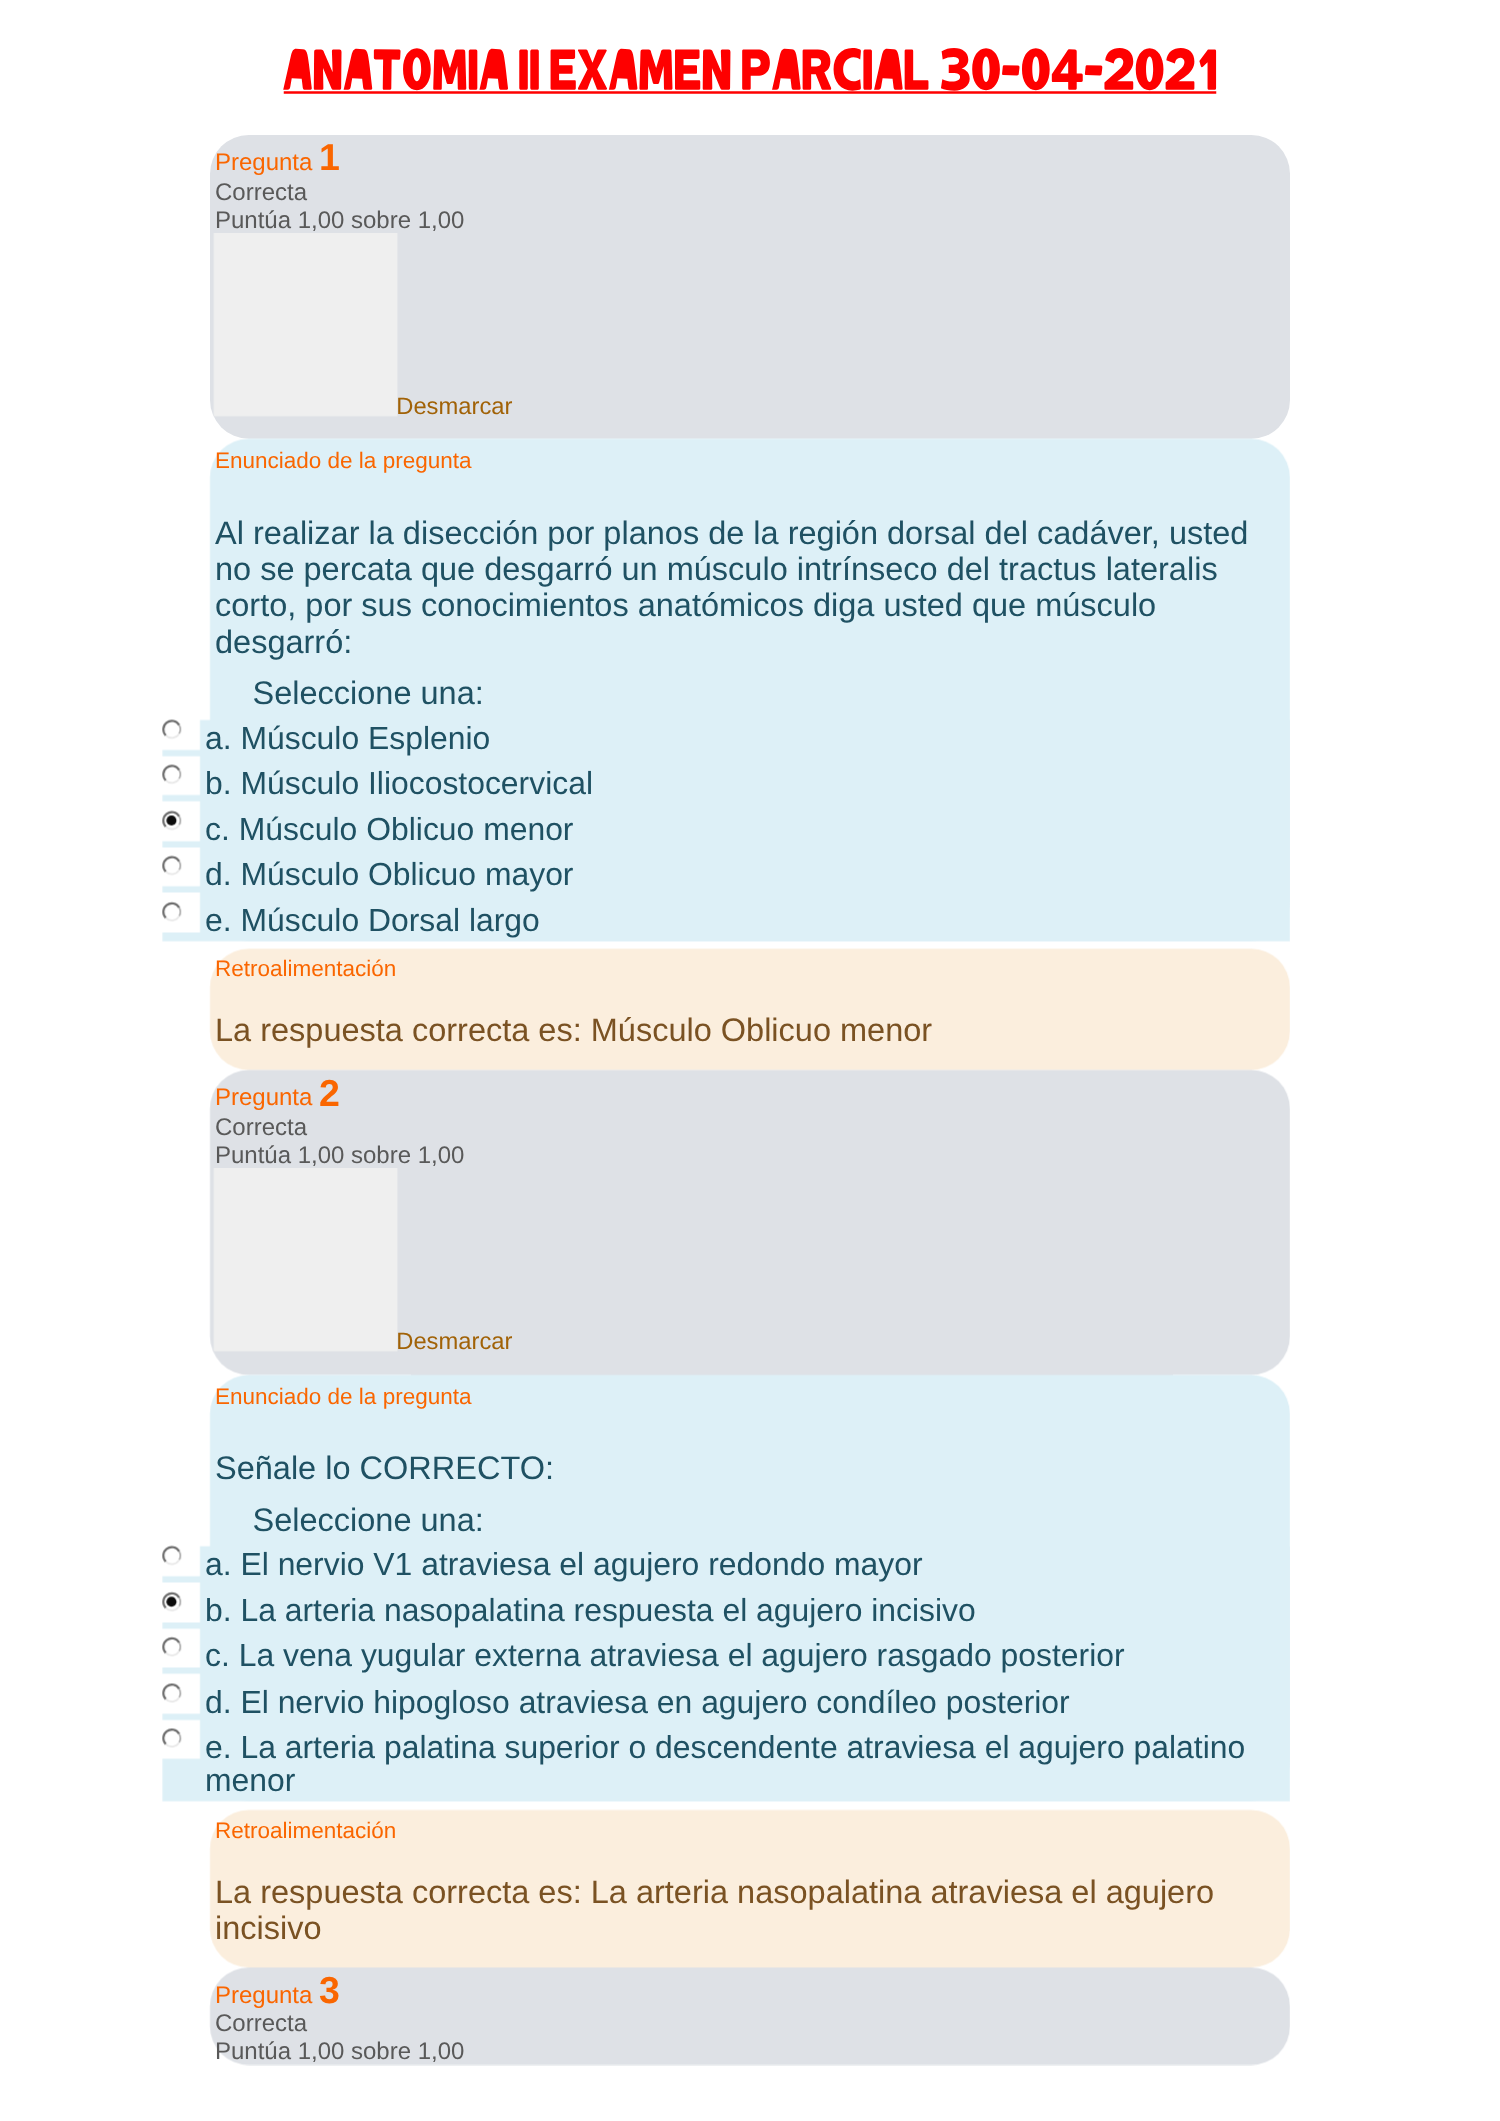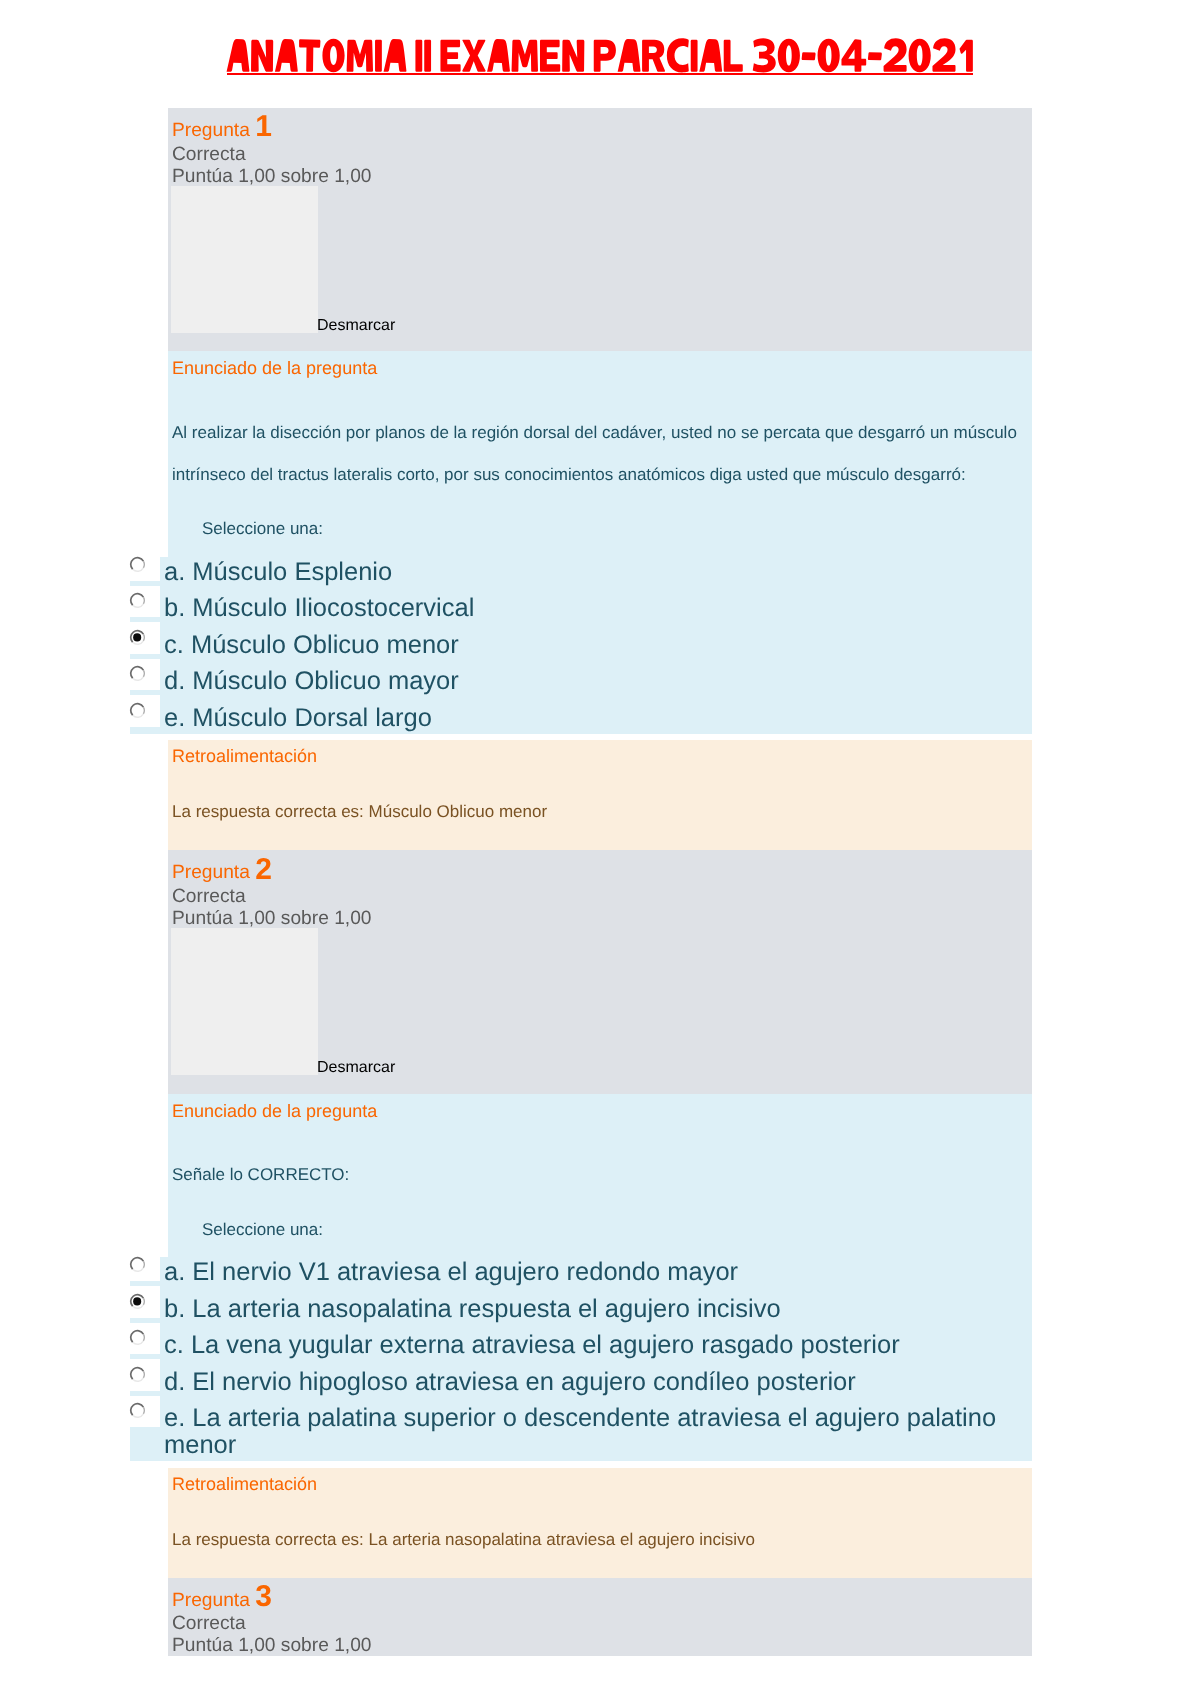--- a/index.html
+++ b/index.html
@@ -15,47 +15,47 @@
   .page { position:relative; width:1200px; height:1697px; overflow:hidden; }
 
   
   .doc-title { position:absolute; left:226px; top:37.5px; width:748px; height:35.5px; }
   .doc-title svg { display:block; width:100%; height:100%; }
   .doc-underline { position:absolute; left:227px; top:72.5px; width:746px; height:2.7px; background:#fe0000; }
 
   
   .col { position:absolute; left:130px; top:108px; width:902px; }
 
-  .block { position:relative; }
+  .block { position:relative;border-radius:31px; }
   .gray  { background:#dee1e6; margin-left:38px; }
   .blue  { background:#ddf0f7; margin-left:38px; }
   .tan   { background:#fbeedd; margin-left:38px; margin-top:7.2px; }
 
   
   .metaline, .desm, .sec-title, .body-text, .optlabel { transform:translateZ(0); }
 
   
   .qhead-inner { position:relative; height:78px; }
   .metaline { position:absolute; left:4px; font-size:19.2px; color:#595959; white-space:nowrap; line-height:20px; }
   .m1 { top:8.8px; }
   .m2 { top:36.5px; }
   .m3 { top:58.5px; }
   .metaline .preg { color:#fa6600; }
   .metaline .num  { color:#fa6600; font-weight:bold; font-size:30px; line-height:20px; display:inline-block; vertical-align:baseline; position:relative; top:0.3px; }
   .ph-row { position:relative; height:165.4px; }
   .ph { position:absolute; left:3px; top:0; width:146.5px; height:147px; background:#efefef; }
-  .desm { position:absolute; left:149px; top:130px; font-size:16px; color:#000000; line-height:20px; }
+  .desm { position:absolute; left:149px; top:130px; font-size:19px; color:#a16207; line-height:20px; }
 
   
   .sec-title { color:#fa6600; font-size:18px; line-height:32px; padding:0.8px 0 0 4px; }
   .tan .body-text { color:#7a5223; }
   .tan .sec-title { padding-top:0px; }
   .tan .body-text { margin-top:19px; }
   .tan { padding-bottom:17px; }
-  .body-text { color:#1f5163; font-size:17px; line-height:42px; padding:0 0 0 4px; margin-top:27.6px; }
+  .body-text { color:#1f5163; font-size:26px; line-height:29px; padding:0 0 0 4px; margin-top:27.6px; }
   .sel-line { margin-top:12.5px;margin-left:30px; }
 
   
   .optwrap { margin-left:-38px; padding-left:30px; background:#ddf0f7; margin-top:6.6px; padding-bottom:0px; }
   .opt { position:relative; margin-bottom:5.5px; }
   .opt:last-child { margin-bottom:-0.6px; }
   .optbox { position:absolute; left:-35px; top:-7.4px; width:35px; height:31.4px; background:#ffffff; }
   .optlabel { color:#1f5163; font-size:25.5px; line-height:27px; padding-left:4px; padding-top:2px; padding-bottom:2px; }
 
   .radio { position:absolute; left:4px; top:6.4px; width:16.8px; height:16.2px; }

